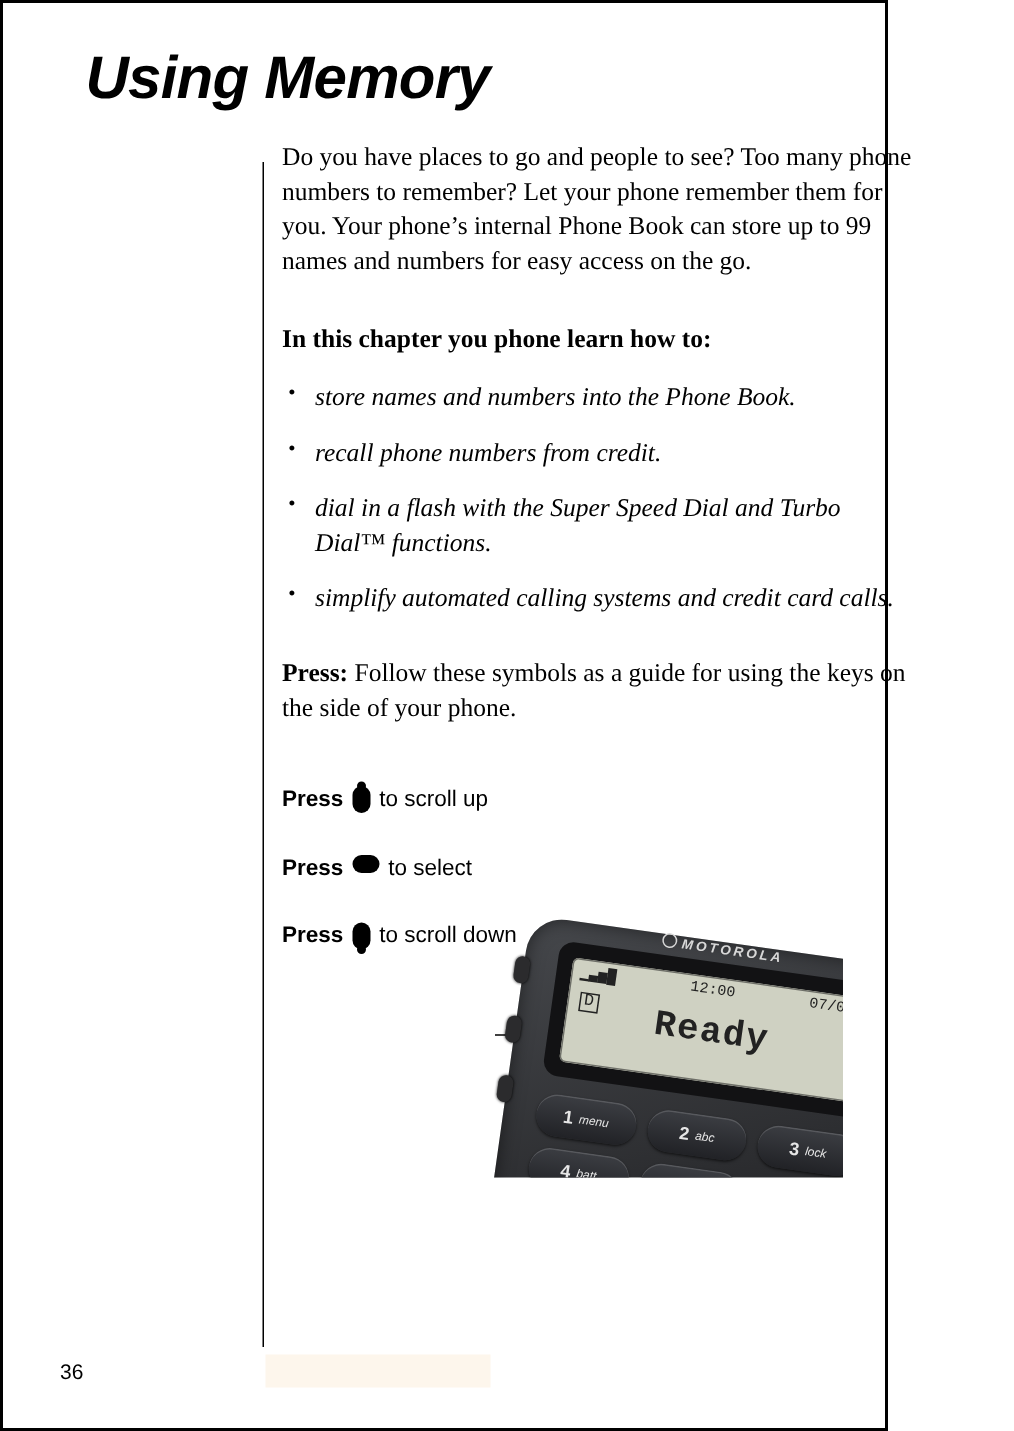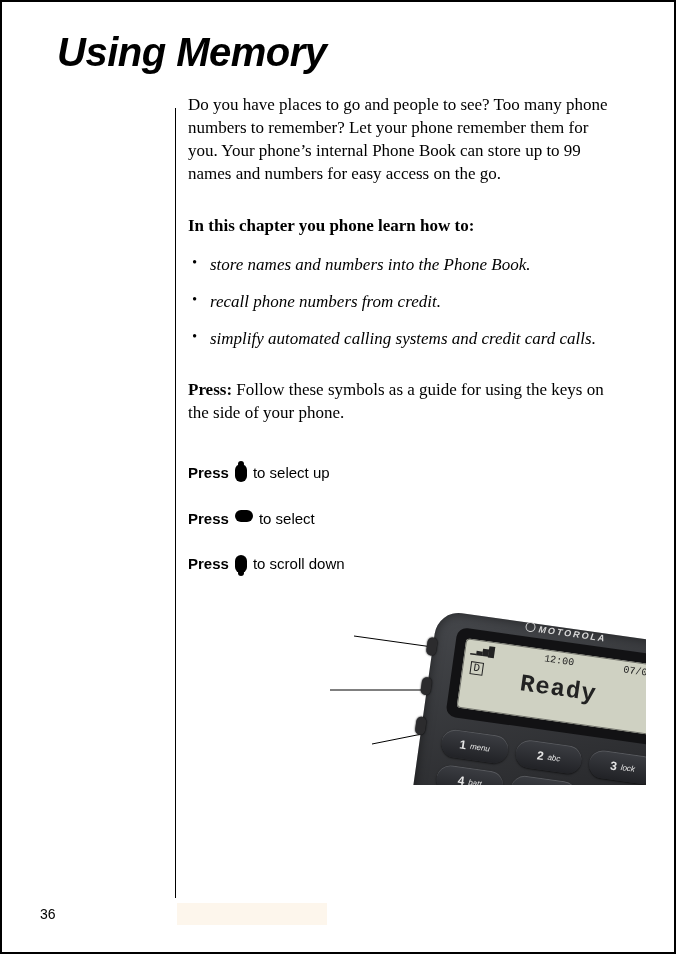--- a/index.html
+++ b/index.html
@@ -1,17 +1,17 @@
 <!DOCTYPE html>
 <html><head>
 <meta charset="utf-8">
 <style>
   html,body{margin:0;padding:0;background:#fff;}
   .page{
-    width:676px;height:954px;
+    width:592px;height:954px;
     box-sizing:border-box;
     border:2px solid #000;
     position:relative;
     font-family:Georgia,"Times New Roman",serif;
     color:#000;
   }
   .chapter-title{
     position:absolute;
     left:55px;top:28px;
     font-family:"Arial Black",Arial,sans-serif;
@@ -236,32 +236,33 @@
 
   <div class="content">
 
     <div class="intro">Do you have places to go and people to see? Too many phone numbers to remember? Let your phone remember them for you. Your phone’s internal Phone Book can store up to 99 names and numbers for easy access on the go.</div>
 
     <div class="section-h">In this chapter you phone learn how to:</div>
 
     <ul class="bullets">
       <li>store names and numbers into the Phone Book.</li>
       <li>recall phone numbers from credit.</li>
+      <li>dial in a flash with the Super Speed Dial and Turbo Dial™ functions.</li>
       <li>simplify automated calling systems and credit card calls.</li>
     </ul>
 
     <div class="note">
       <span class="bold">Press:</span><span> Follow these symbols as a guide for using the keys on the side of your phone.</span>
     </div>
 
     <div class="key-guide">
       <div class="key-row">
         <span class="press">Press</span>
         <span class="pill nub-top"></span>
-        <span class="action">to select up</span>
+        <span class="action">to scroll up</span>
       </div>
       <div class="key-row">
         <span class="press">Press</span>
         <span class="pill-h"></span>
         <span class="action">to select</span>
       </div>
       <div class="key-row">
         <span class="press">Press</span>
         <span class="pill nub-bottom"></span>
         <span class="action">to scroll down</span>

